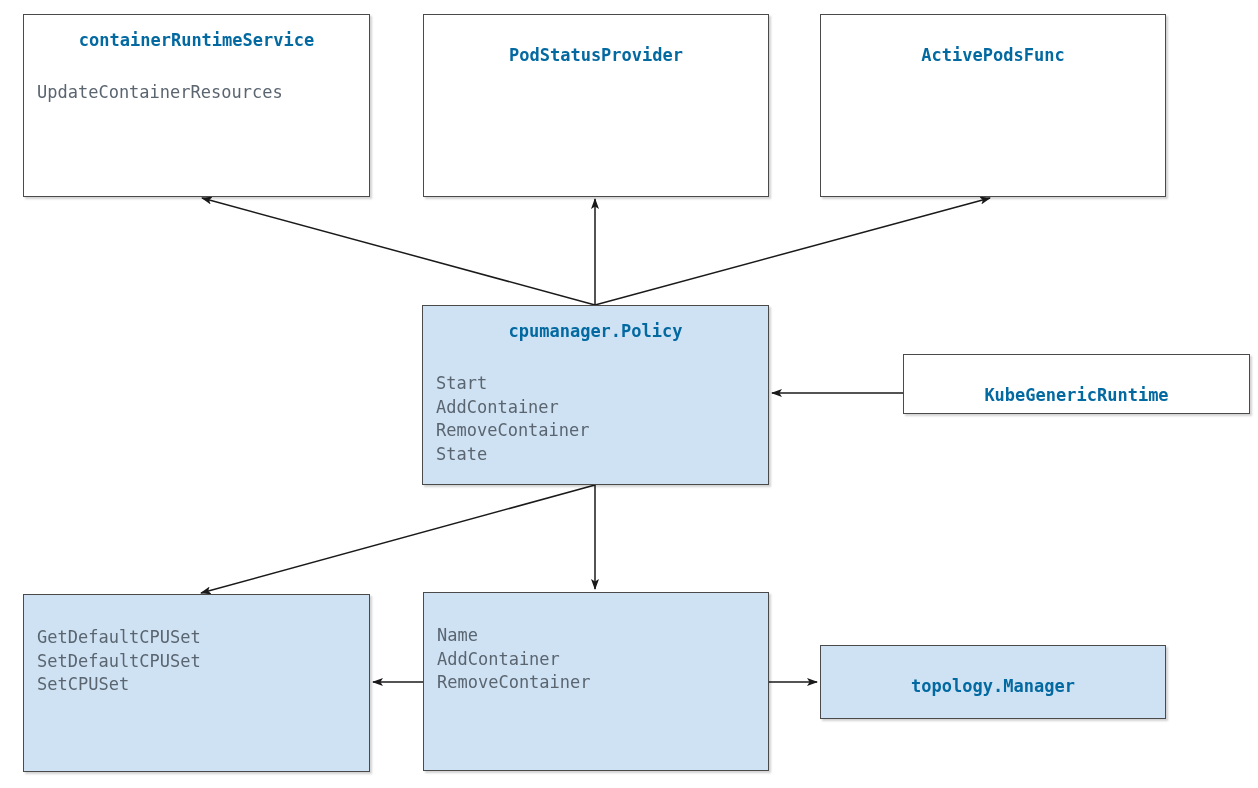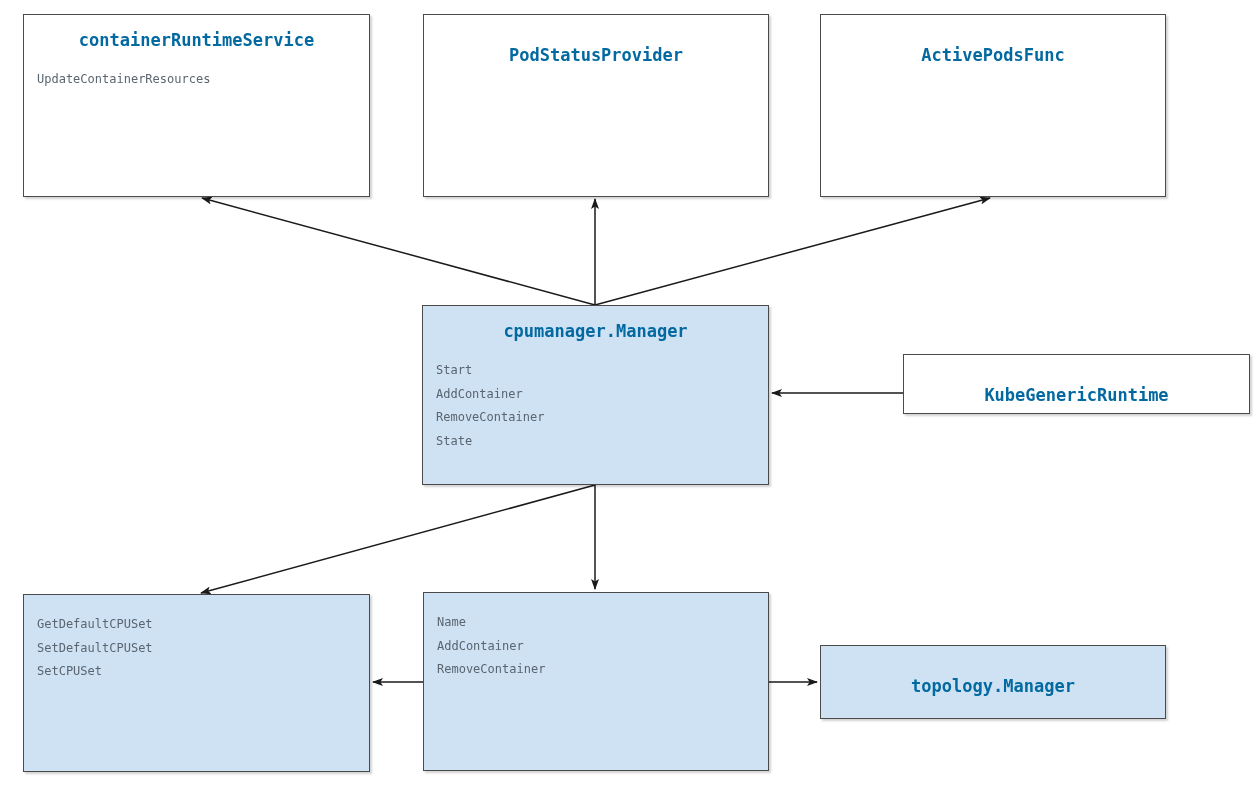--- a/index.html
+++ b/index.html
@@ -38,23 +38,23 @@
   .node-title {
     text-align: center;
     font-weight: bold;
     font-size: 17px;
     color: #0369a1;
     letter-spacing: 0px;
     white-space: pre;
     margin-top: 15px;
   }
   .node-members {
-    margin-top: 18px;
+    margin-top: 31px;
     padding-left: 13px;
-    font-size: 12px;
+    font-size: 17px;
     line-height: 23.5px;
     color: #5a6570;
     white-space: pre;
   }
   .node-members .member {
     display: block;
   }
   .node.center-only .node-title {
     margin-top: 30px;
   }
@@ -87,21 +87,21 @@
         <div class="node-title">containerRuntimeService</div>
         <div class="node-members"><span class="member">UpdateContainerResources</span></div>
       </div>
       <div class="node center-only" style="left: 423px; top: 14px; width: 346px; height: 183px;">
         <div class="node-title">PodStatusProvider</div>
       </div>
       <div class="node center-only" style="left: 820px; top: 14px; width: 346px; height: 183px;">
         <div class="node-title">ActivePodsFunc</div>
       </div>
       <div class="node filled" style="left: 422px; top: 305px; width: 347px; height: 180px;">
-        <div class="node-title">cpumanager.Manager</div>
+        <div class="node-title">cpumanager.Policy</div>
         <div class="node-members"><span class="member">Start</span><span class="member">AddContainer</span><span class="member">RemoveContainer</span><span class="member">State</span></div>
       </div>
       <div class="node center-only" style="left: 903px; top: 354px; width: 347px; height: 60px;">
         <div class="node-title">KubeGenericRuntime</div>
       </div>
       <div class="node filled" style="left: 23px; top: 594px; width: 347px; height: 178px;">
         <div class="node-members"><span class="member">GetDefaultCPUSet</span><span class="member">SetDefaultCPUSet</span><span class="member">SetCPUSet</span></div>
       </div>
       <div class="node filled" style="left: 423px; top: 592px; width: 346px; height: 179px;">
         <div class="node-members"><span class="member">Name</span><span class="member">AddContainer</span><span class="member">RemoveContainer</span></div>

